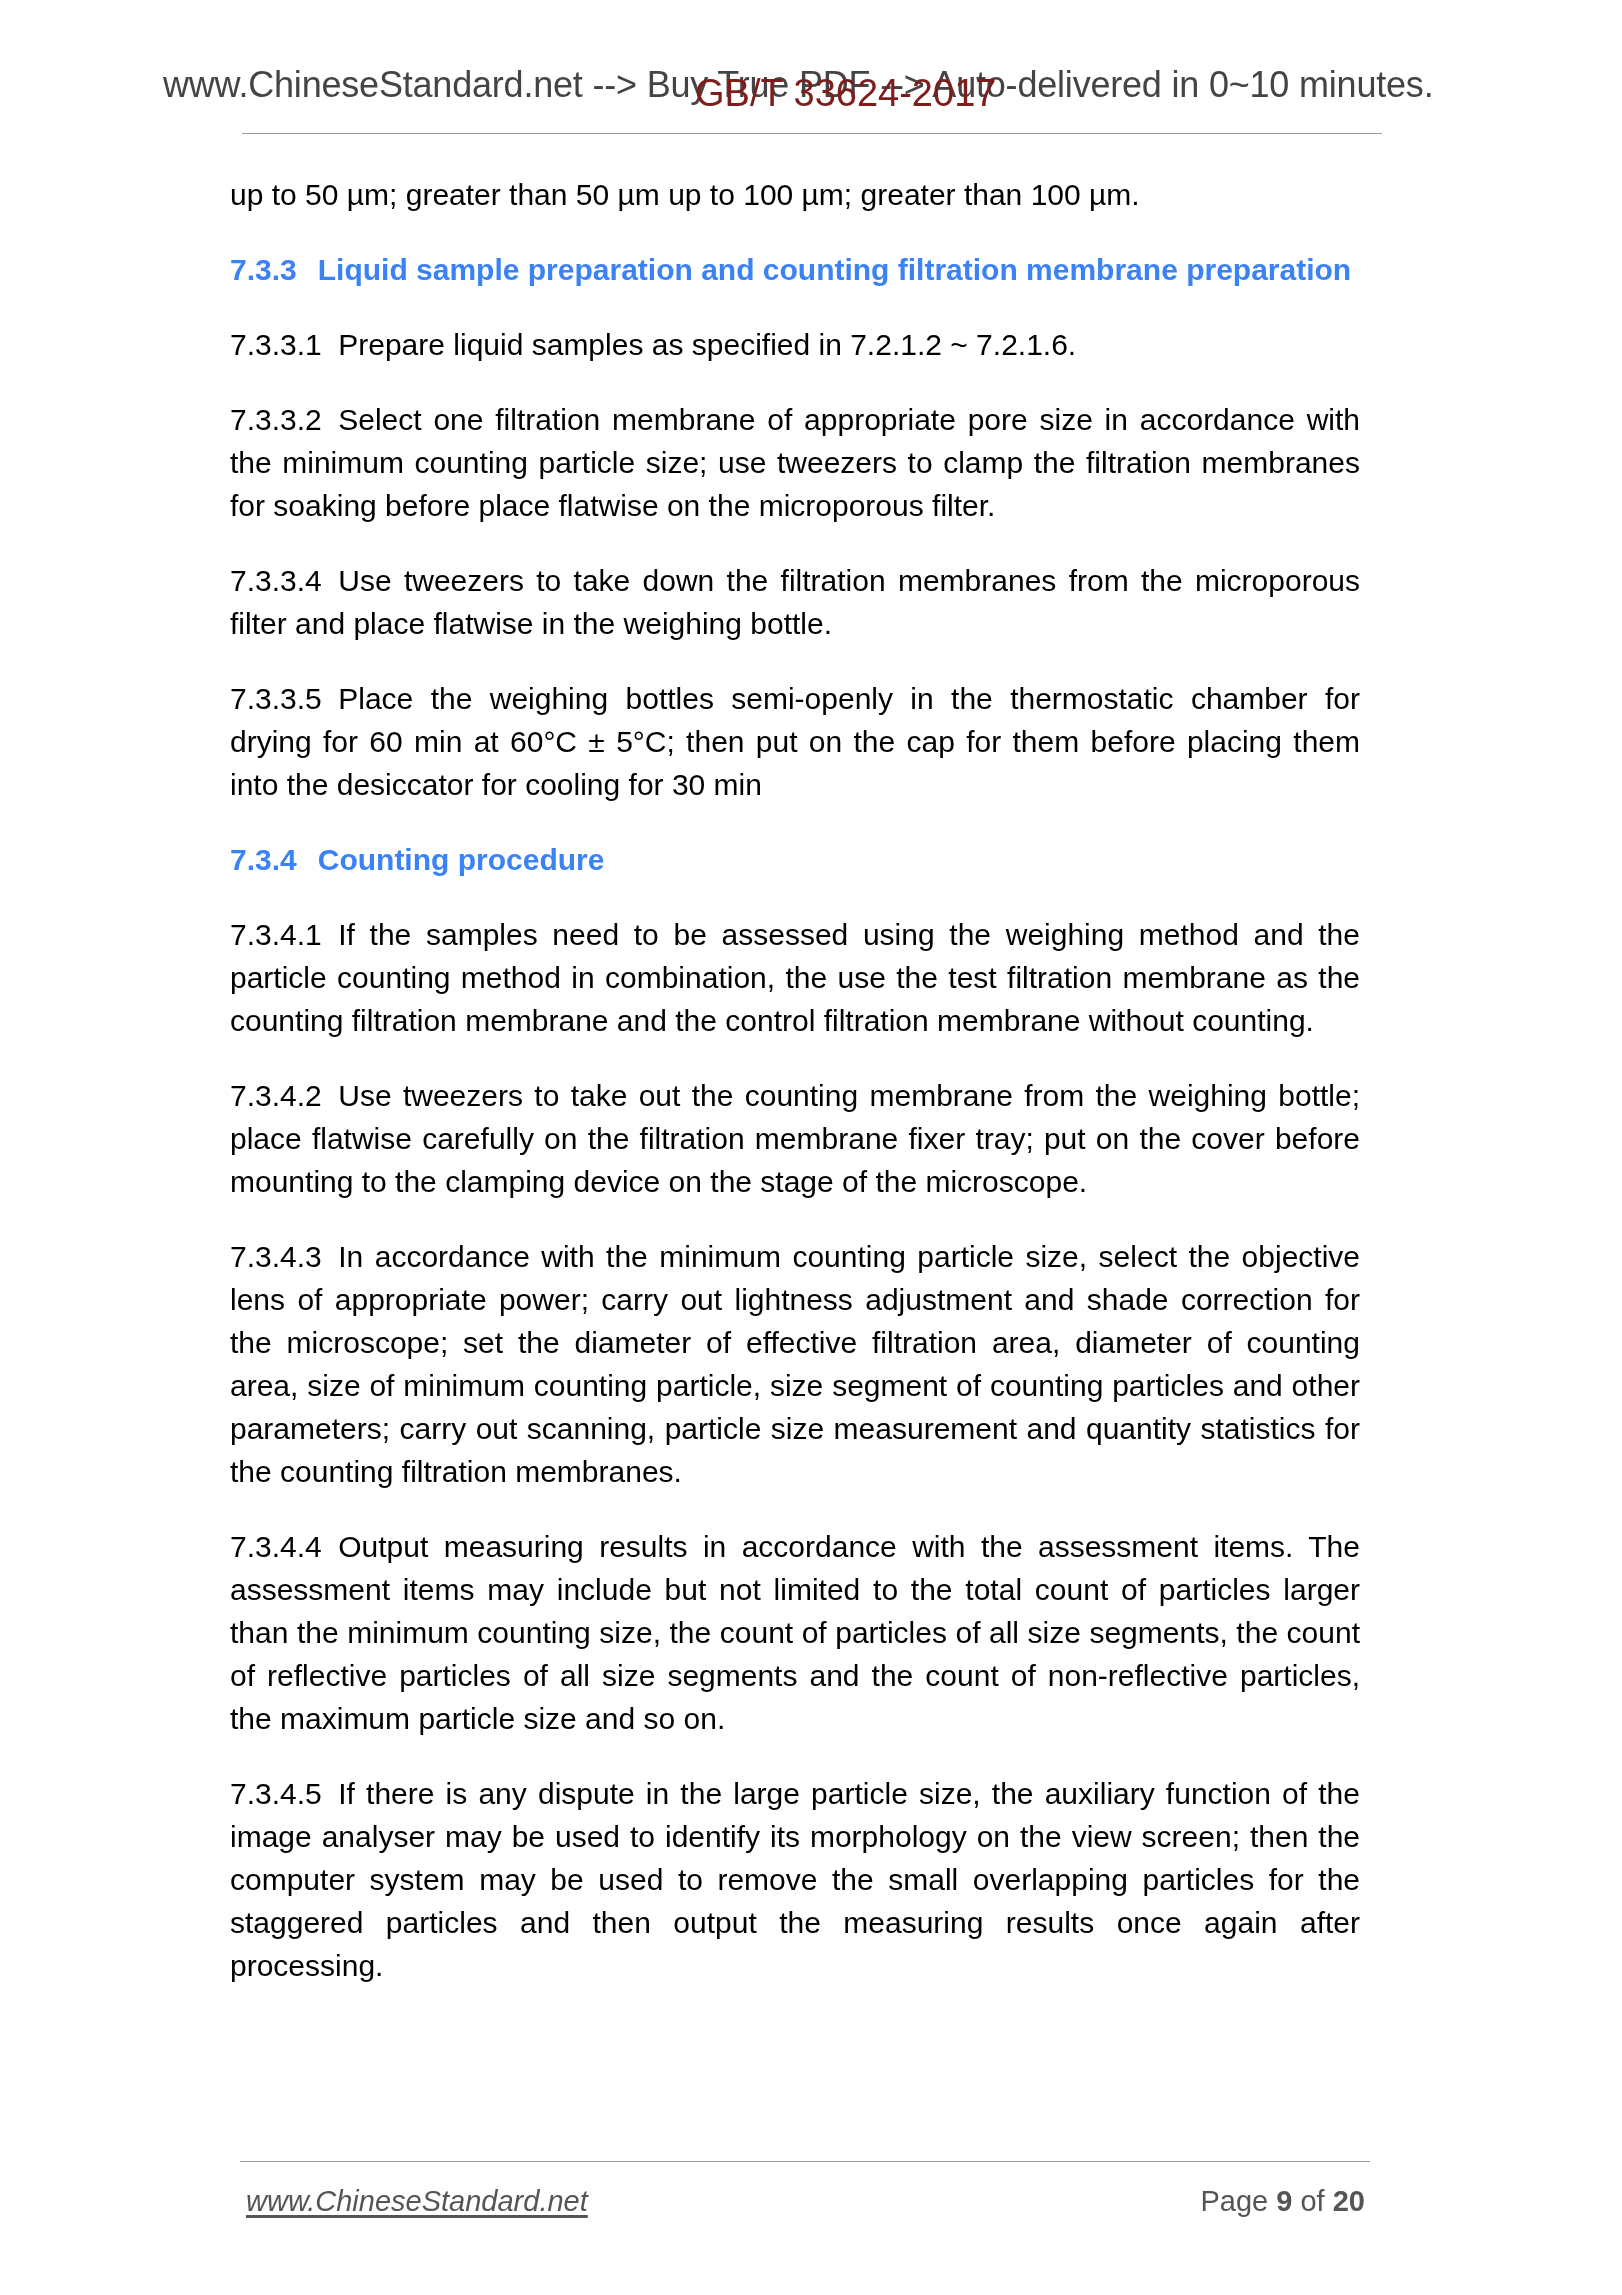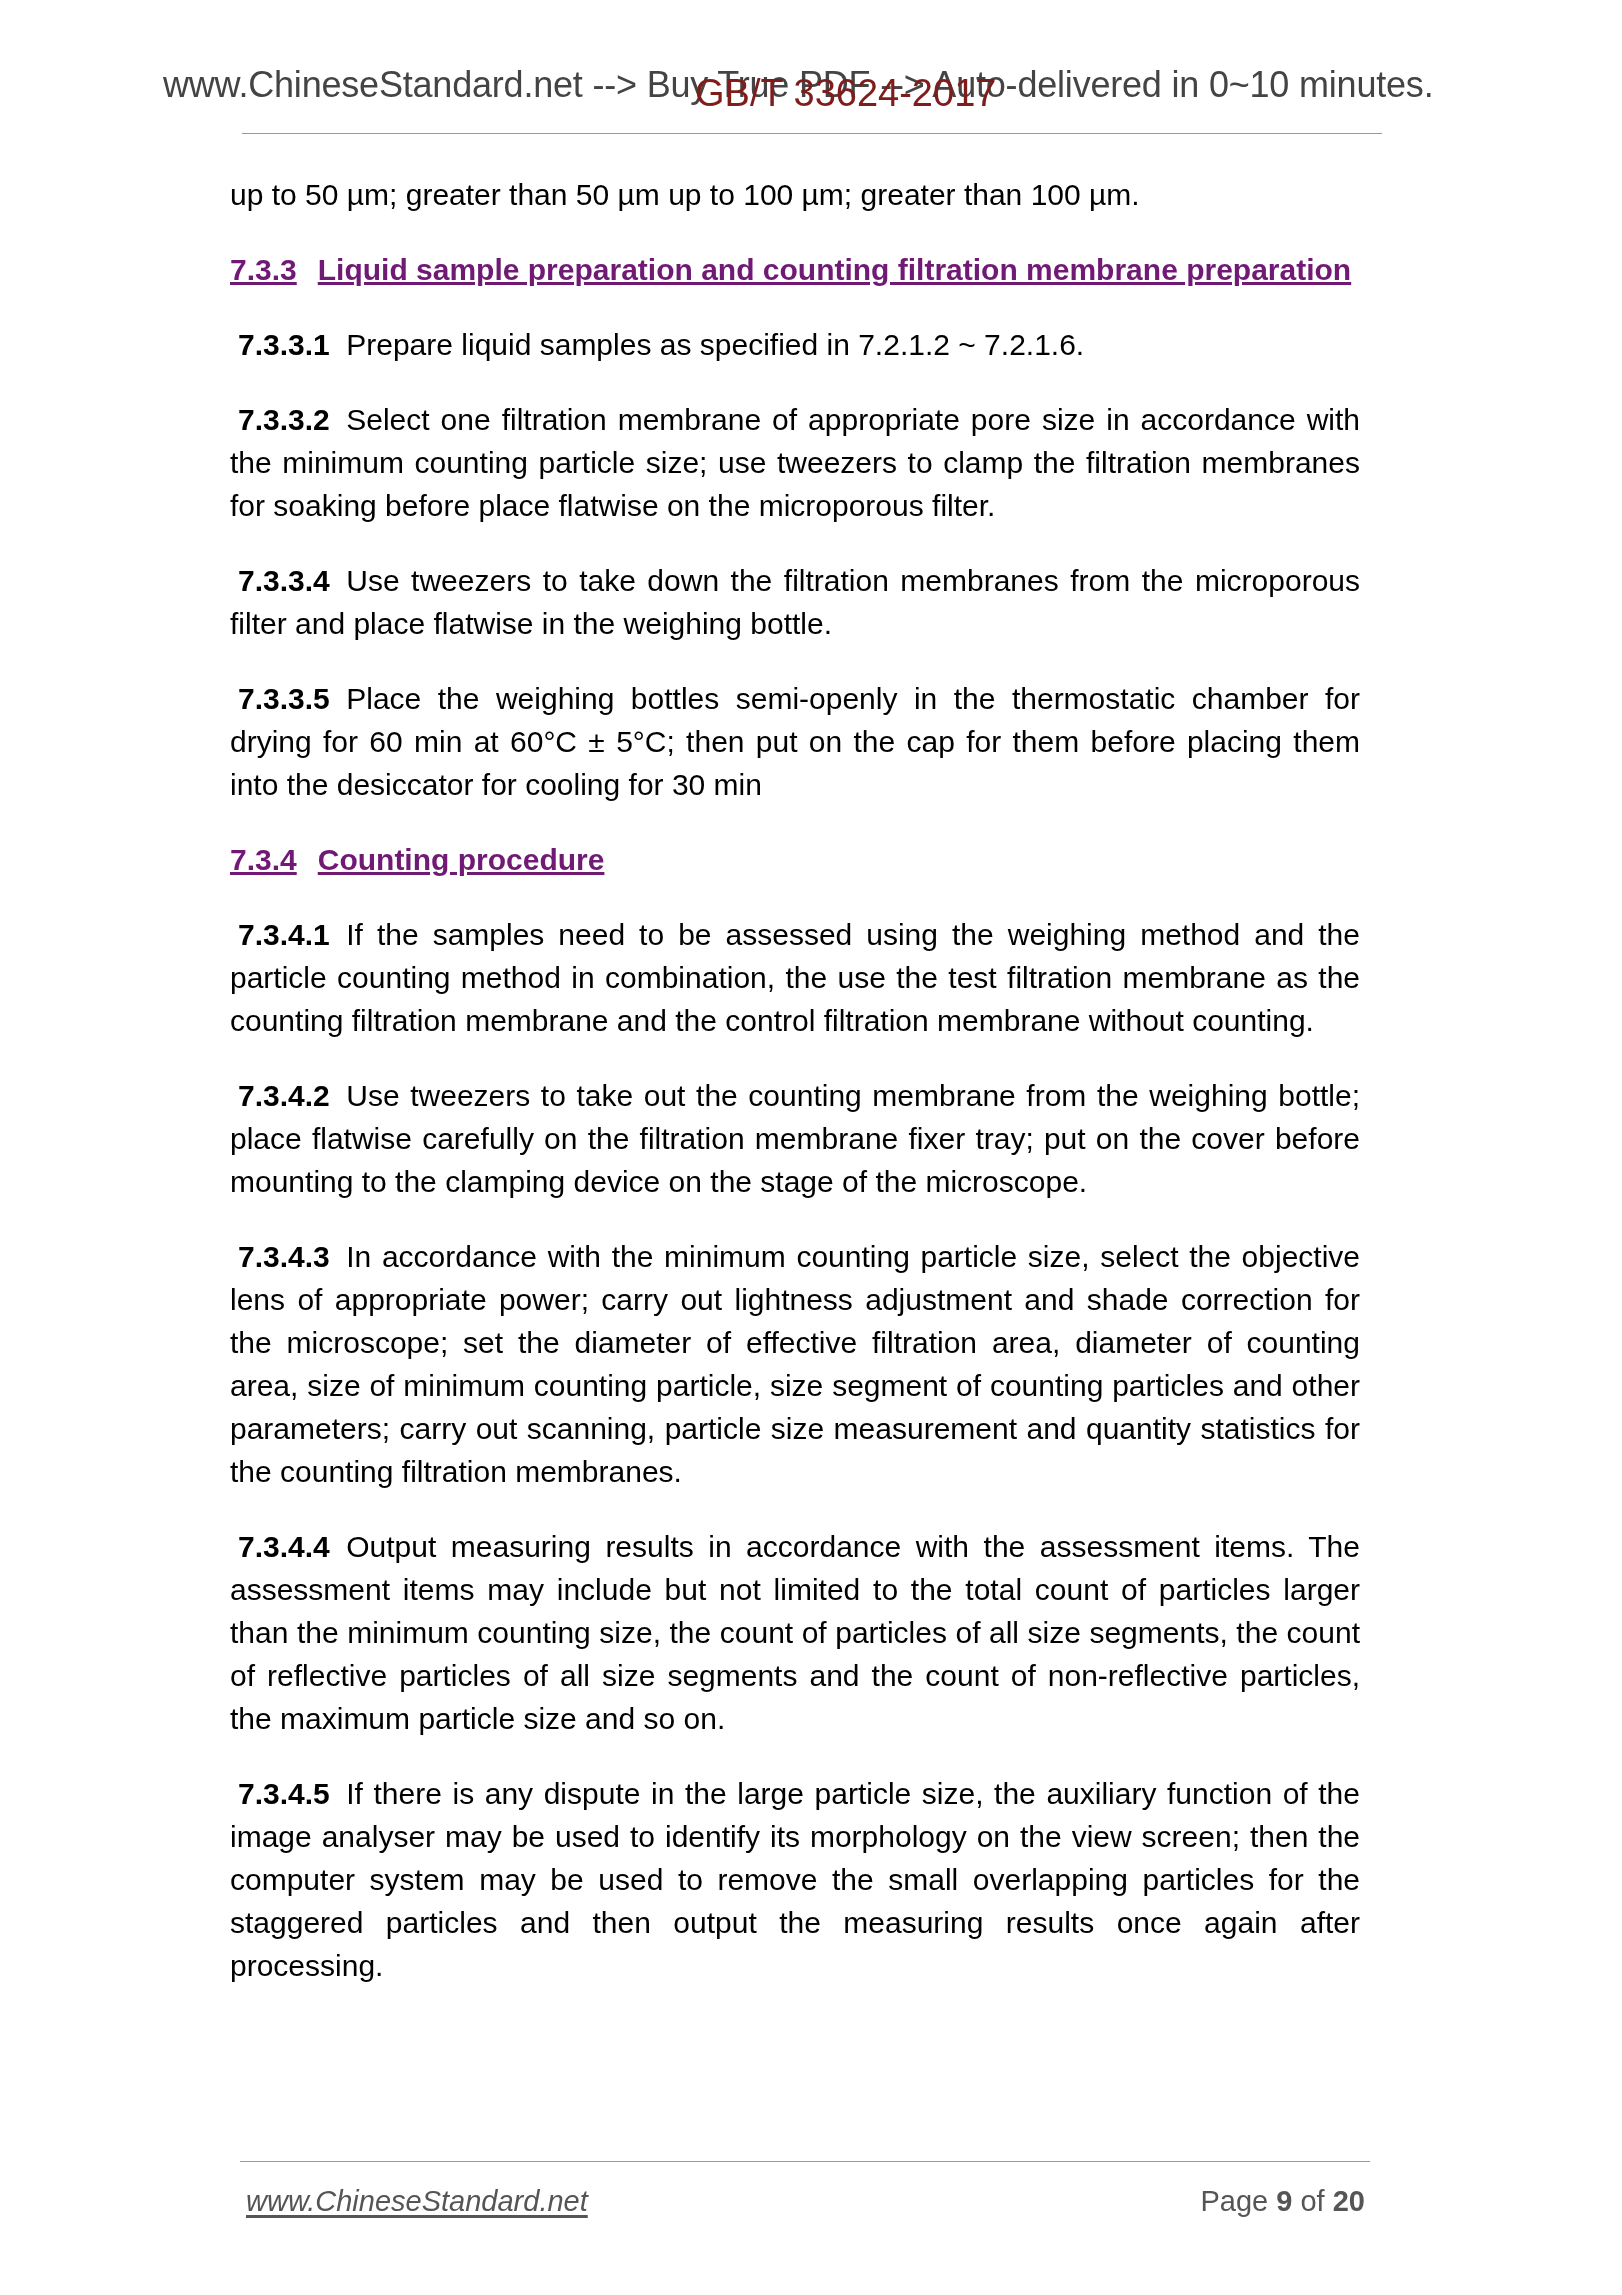--- a/index.html
+++ b/index.html
@@ -58,31 +58,29 @@
     width: 1130px;
   }
   .para {
     margin: 0 0 32px 0;
     font-size: 30px;
     line-height: 43px;
     text-align: justify;
     color: #000000;
   }
   .para .num {
-    font-weight: bold;
+    font-weight: normal;
     margin-right: 0.55em;
-    margin-left: 8px;
   }
   .heading {
     margin: 0 0 32px 0;
     font-size: 30px;
     line-height: 43px;
     font-weight: bold;
-    color: #701a75;
-    text-decoration: underline;
+    color: #3b82f6;
   }
   .heading .num {
     margin-right: 0.7em;
   }
   .page-footer {
     position: absolute;
     left: 0;
     top: 2151px;
     width: 1623px;
     height: 100px;

